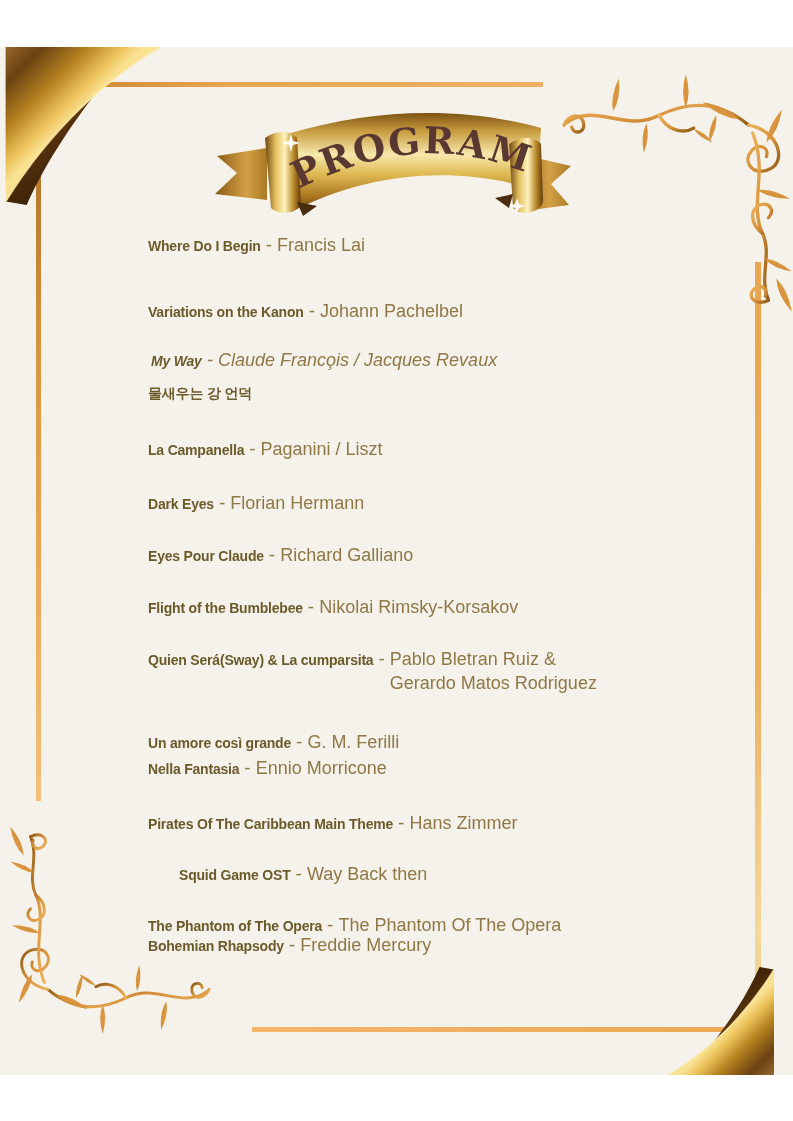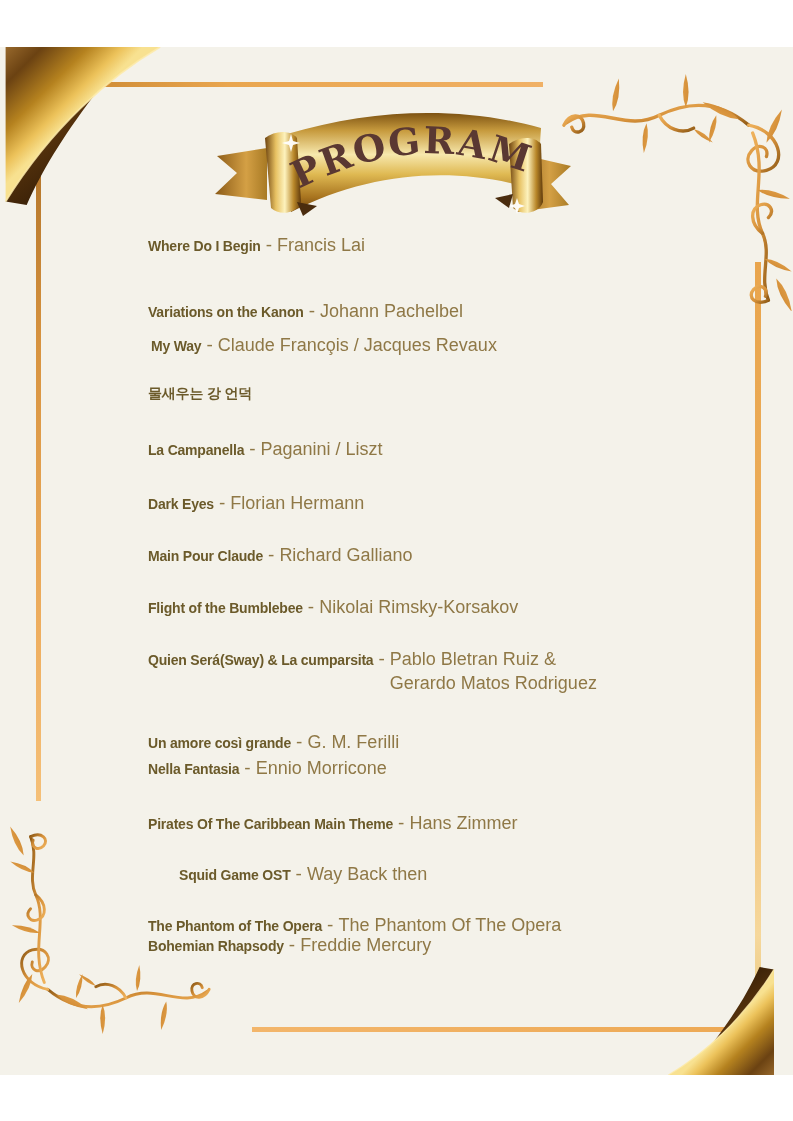--- a/index.html
+++ b/index.html
@@ -33,21 +33,21 @@
 
   .program-list{position:absolute;left:148px;top:0;width:610px;z-index:5;}
   .item{position:absolute;left:0;white-space:nowrap;line-height:24px;}
   .item .title{font-weight:bold;font-size:14px;color:var(--title_color,#6b5a2a);letter-spacing:-0.2px;}
   .item .sep{font-size:19px;color:var(--composer_color,#8f7846);margin:0 5px;}
   .item .composer{font-size:18px;color:var(--composer_color,#8f7846);
     display:inline-block;vertical-align:top;white-space:pre-line;}
   .item:has(.composer:empty) .sep{display:none;}
   .item:nth-of-type(1){top:186px;}
   .item:nth-of-type(2){top:252px;}
-  .item:nth-of-type(3){top:286px;left:3px;}
+  .item:nth-of-type(3){top:301px;left:3px;font-style:italic;}
   .item:nth-of-type(4){top:334px;}
   .item:nth-of-type(5){top:390px;}
   .item:nth-of-type(6){top:444px;}
   .item:nth-of-type(7){top:496px;}
   .item:nth-of-type(8){top:548px;}
   .item:nth-of-type(9){top:600px;}
   .item:nth-of-type(10){top:683px;}
   .item:nth-of-type(11){top:709px;}
   .item:nth-of-type(12){top:764px;text-align:right;}
   .item:nth-of-type(13){top:815px;margin-left:31px;}
@@ -191,21 +191,21 @@
     </g>
   </svg>
 
   <div class="program-list">
     <div class="item"><span class="title">Where Do I Begin</span><span class="sep">-</span><span class="composer">Francis Lai</span></div>
     <div class="item"><span class="title">Variations on the Kanon</span><span class="sep">-</span><span class="composer">Johann Pachelbel</span></div>
     <div class="item"><span class="title">My Way</span><span class="sep">-</span><span class="composer">Claude Franco̧is / Jacques Revaux</span></div>
     <div class="item"><span class="title">물새우는 강 언덕</span><span class="composer"></span></div>
     <div class="item"><span class="title">La Campanella</span><span class="sep">-</span><span class="composer">Paganini / Liszt</span></div>
     <div class="item"><span class="title">Dark Eyes</span><span class="sep">-</span><span class="composer">Florian Hermann</span></div>
-    <div class="item"><span class="title">Main Pour Claude</span><span class="sep">-</span><span class="composer">Richard Galliano</span></div>
+    <div class="item"><span class="title">Eyes Pour Claude</span><span class="sep">-</span><span class="composer">Richard Galliano</span></div>
     <div class="item"><span class="title">Flight of the Bumblebee</span><span class="sep">-</span><span class="composer">Nikolai Rimsky-Korsakov</span></div>
     <div class="item"><span class="title">Quien Será(Sway) &amp; La cumparsita</span><span class="sep">-</span><span class="composer">Pablo Bletran Ruiz &amp;
 Gerardo Matos Rodriguez</span></div>
     <div class="item"><span class="title">Un amore così grande</span><span class="sep">-</span><span class="composer">G. M. Ferilli</span></div>
     <div class="item"><span class="title">Nella Fantasia</span><span class="sep">-</span><span class="composer">Ennio Morricone</span></div>
     <div class="item"><span class="title">Pirates Of The Caribbean Main Theme</span><span class="sep">-</span><span class="composer">Hans Zimmer</span></div>
     <div class="item"><span class="title">Squid Game OST</span><span class="sep">-</span><span class="composer"> Way Back then</span></div>
     <div class="item"><span class="title">The Phantom of The Opera</span><span class="sep">-</span><span class="composer">The Phantom Of The Opera</span></div>
     <div class="item"><span class="title">Bohemian Rhapsody</span><span class="sep">-</span><span class="composer">Freddie Mercury</span></div>
   </div>

